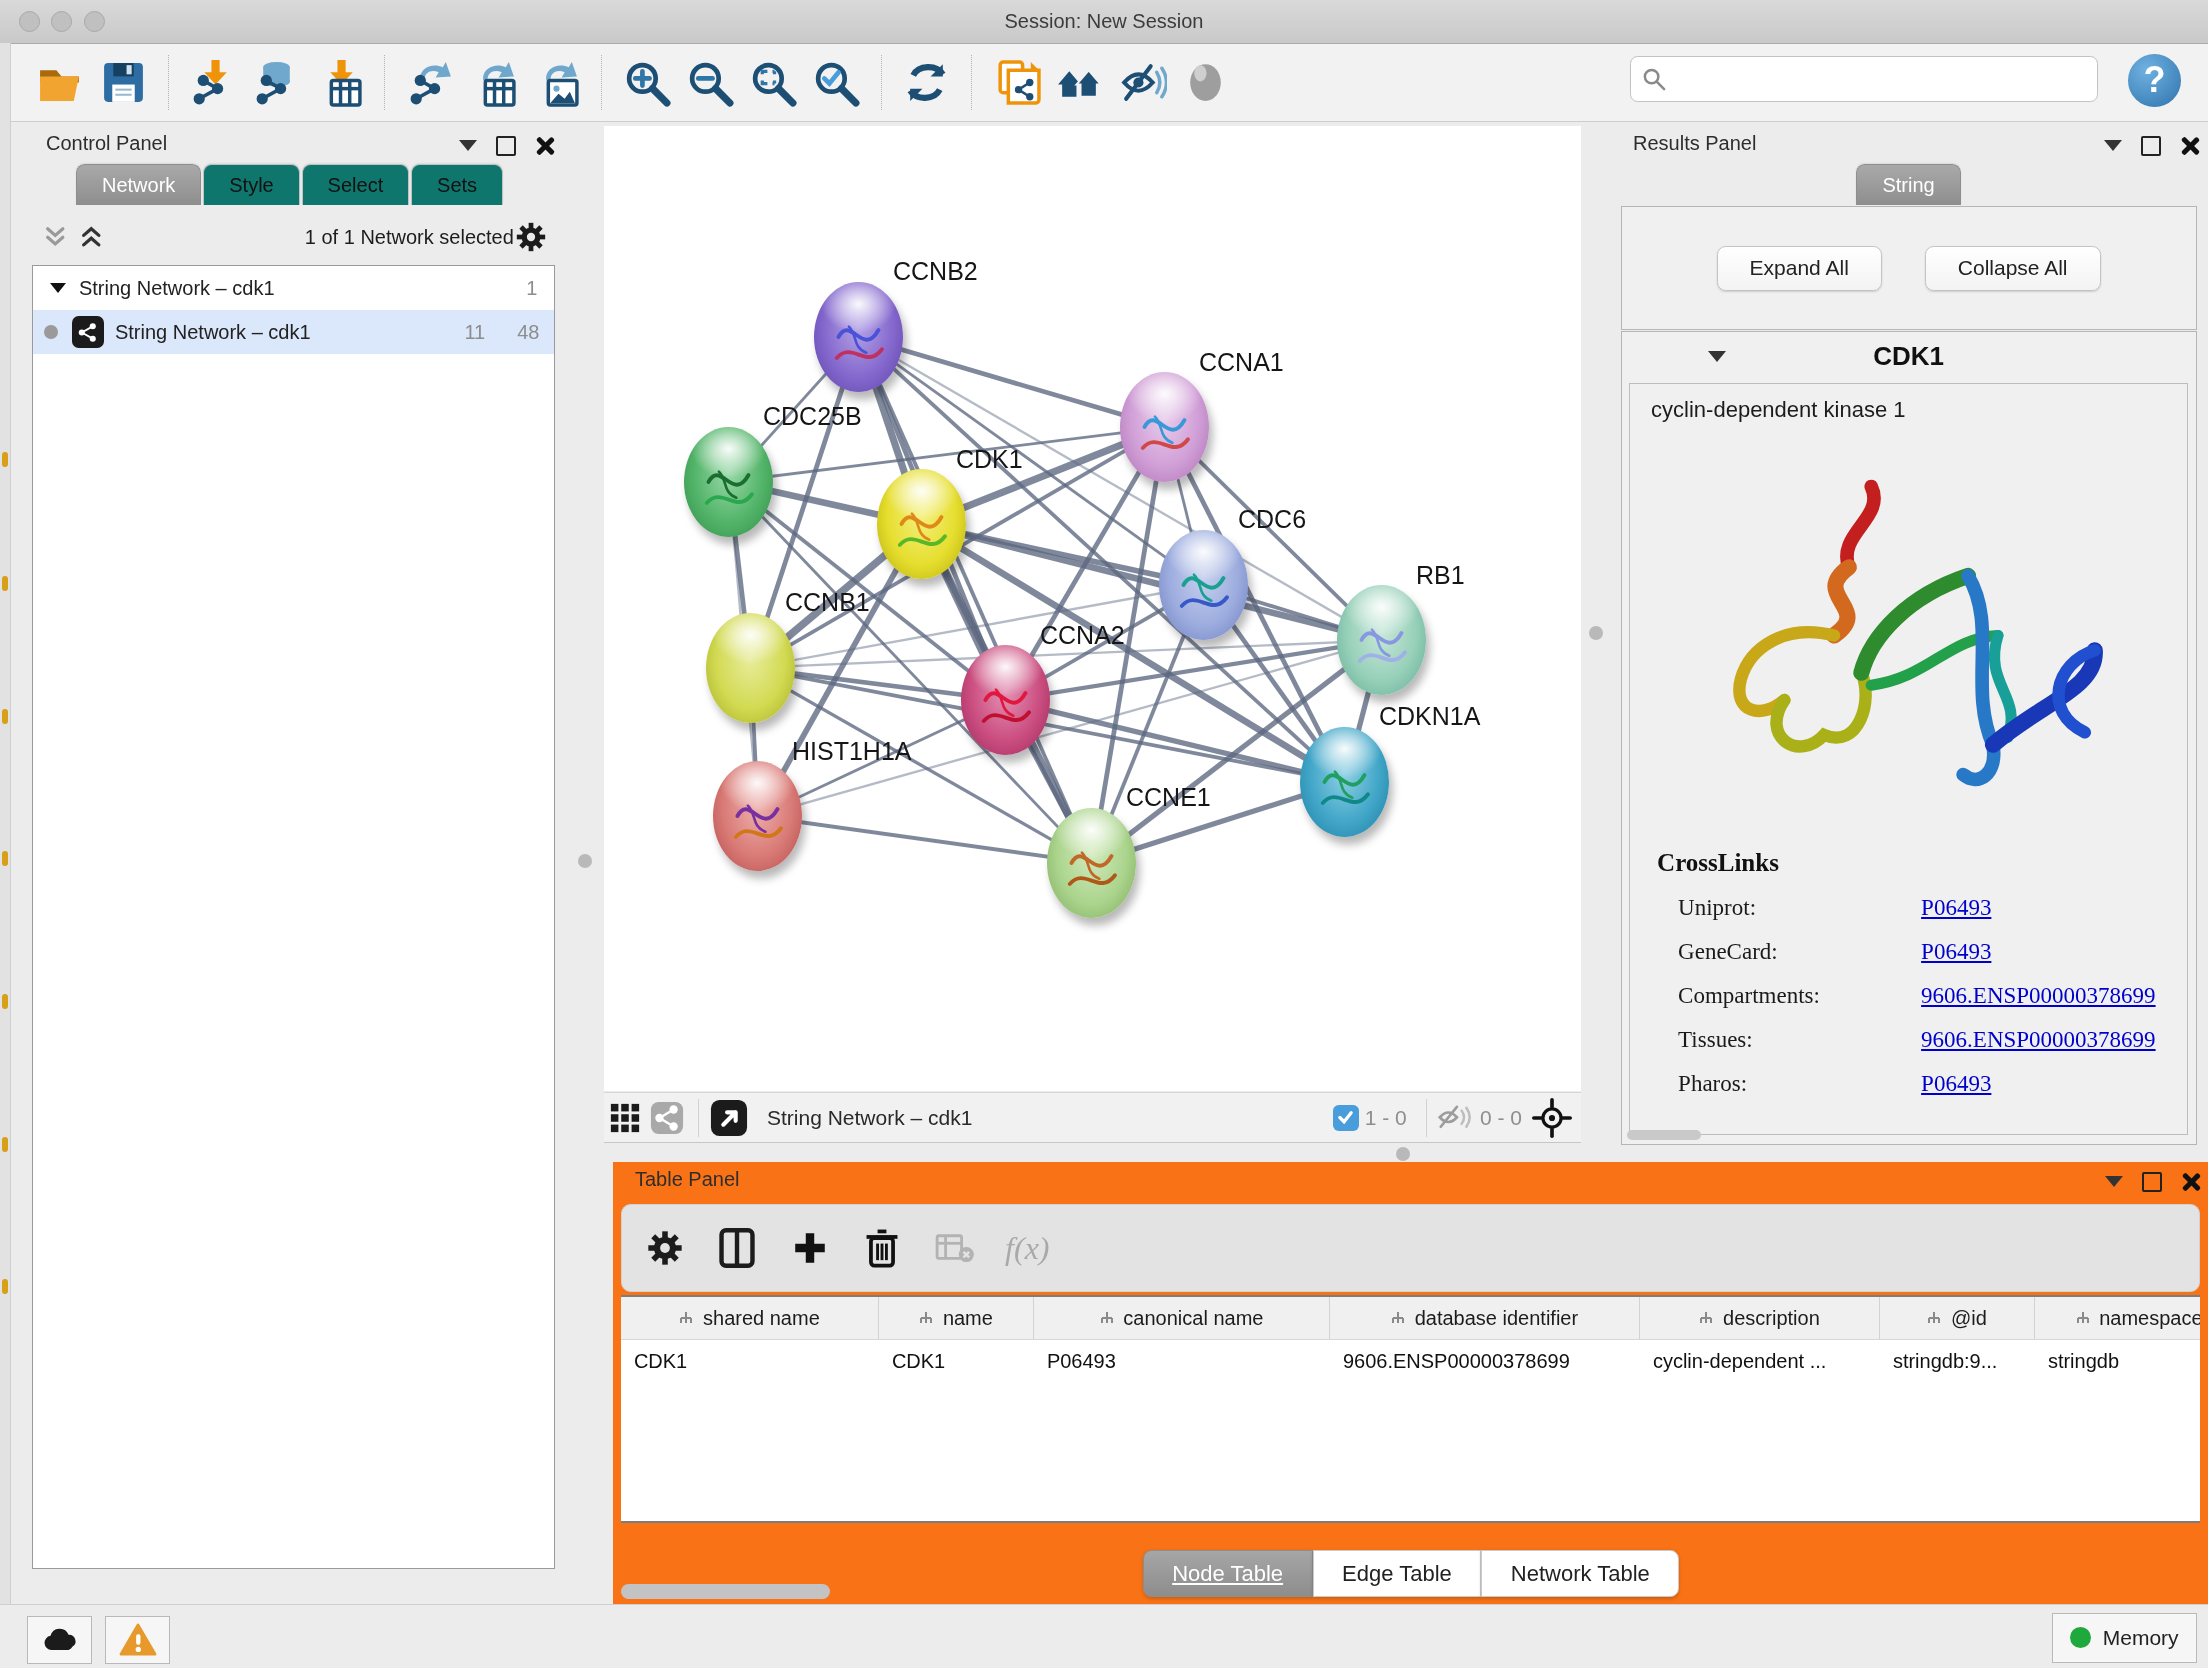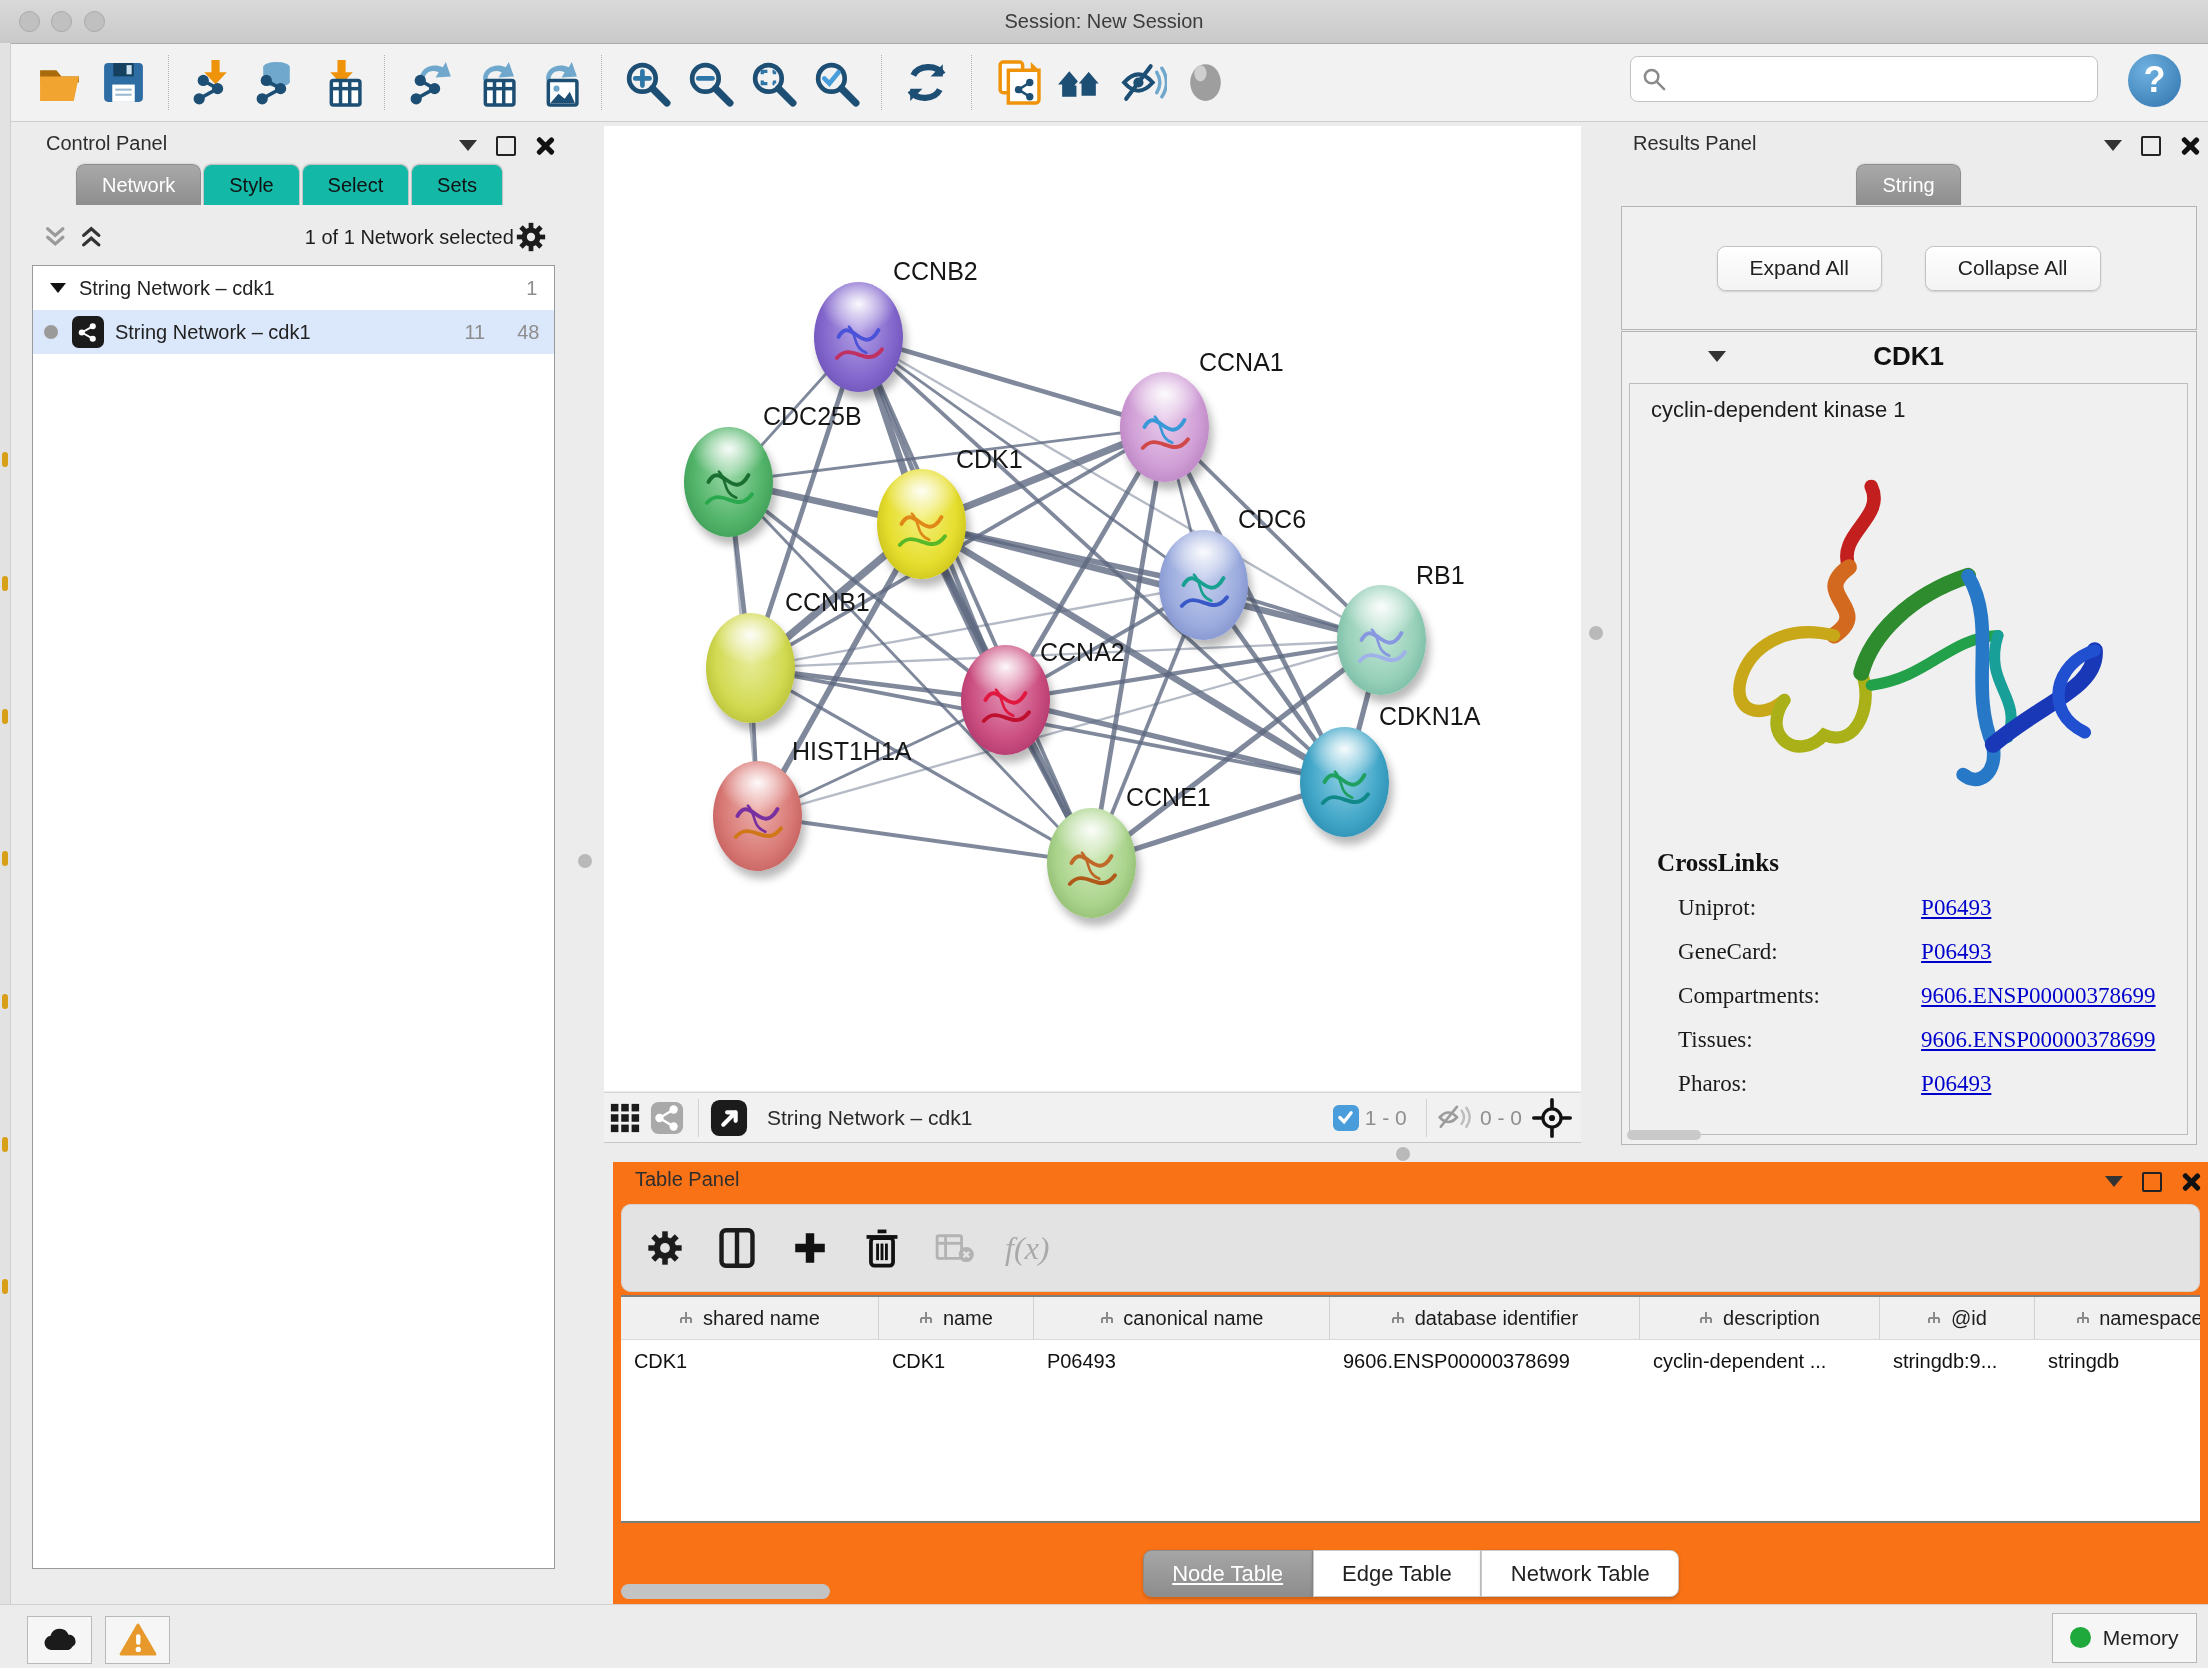--- a/index.html
+++ b/index.html
@@ -30,21 +30,21 @@
   .panel-head{position:absolute;left:22px;top:5.7px;font-size:20px;color:#2d2d2d;}
   .head-icons{position:absolute;right:9.5px;top:9.5px;display:flex;gap:19px;align-items:center;}
   .tri-down{width:0;height:0;border-left:9.5px solid transparent;border-right:9.5px solid transparent;
     border-top:11.4px solid #333;cursor:pointer;}
   .float-sq{width:16px;height:16px;border:2.9px solid #222;border-radius:1.9px;cursor:pointer;}
   .close-x{width:19px;height:19px;cursor:pointer;position:relative;}
   .close-x:before,.close-x:after{content:"";position:absolute;left:8.6px;top:-1px;width:4.8px;height:22px;
     background:#111;border-radius:1.9px;}
   .close-x:before{transform:rotate(45deg);} .close-x:after{transform:rotate(-45deg);}
   .tabbar{display:flex;align-items:flex-end;}
-  .tab{height:40px;line-height:40px;padding:0 25px;background:#14b8a6;border:1px solid #c2c2c2;
+  .tab{height:40px;line-height:40px;padding:0 25px;background:#0f766e;border:1px solid #c2c2c2;
     border-bottom:none;border-radius:8.6px 8.6px 0 0;font-size:20px;color:#111;margin-right:1.9px;cursor:pointer;
     box-shadow:0 -1px 1.9px rgba(0,0,0,.08);}
   .tab.sel{background:linear-gradient(#a9a9a9,#8e8e8e);color:#fff;border-color:#8e8e8e;}
   
   .control-panel{position:absolute;left:24px;top:126px;width:539px;height:1447px;background:#ececec;}
   .cp-tabs{position:absolute;left:52px;top:38px;}
   .cp-sub{position:absolute;left:9.5px;right:9.5px;top:89px;height:44px;display:flex;align-items:center;}
   .cp-sub .status{flex:1;text-align:right;font-size:20px;color:#1d1d1d;}
   .chev{width:28.5px;height:28.5px;margin-left:7.6px;cursor:pointer;}
   .gearbtn{width:34px;height:34px;margin-right:5.7px;cursor:pointer;}
@@ -508,21 +508,21 @@
       <div class="node-label" style="left: 181px; top: 462px;">CCNB1</div>
       <div class="node" style="left: 357px; top: 519px; background: radial-gradient(60% 38% at 50% 20%, rgba(255, 255, 255, 0.95), rgba(255, 255, 255, 0) 70%), radial-gradient(at 50% 42%, rgb(227, 146, 180) 0%, rgb(203, 78, 128) 55%, rgb(153, 36, 90) 100%);">
         <svg viewBox="0 0 70 80">
         <g fill="none" stroke-linecap="round">
           <path d="M12 32 C26 6 40 56 58 24" stroke="#e01840" stroke-width="4.4"></path>
           <path d="M10 56 C28 36 44 70 62 46" stroke="#c01030" stroke-width="4.4"></path>
           <path d="M24 20 C34 30 28 44 44 50" stroke="#e01840" stroke-width="3"></path>
         </g>
         </svg>
       </div>
-      <div class="node-label" style="left: 436px; top: 512px;">CCNA2</div>
+      <div class="node-label" style="left: 436px; top: 495px;">CCNA2</div>
       <div class="node" style="left: 696px; top: 601px; background: radial-gradient(60% 38% at 50% 20%, rgba(255, 255, 255, 0.95), rgba(255, 255, 255, 0) 70%), radial-gradient(at 50% 42%, rgb(143, 208, 228) 0%, rgb(65, 166, 200) 55%, rgb(28, 123, 160) 100%);">
         <svg viewBox="0 0 70 80">
         <g fill="none" stroke-linecap="round">
           <path d="M12 32 C26 6 40 56 58 24" stroke="#20a060" stroke-width="4.4"></path>
           <path d="M10 56 C28 36 44 70 62 46" stroke="#108888" stroke-width="4.4"></path>
           <path d="M24 20 C34 30 28 44 44 50" stroke="#20a060" stroke-width="3"></path>
         </g>
         </svg>
       </div>
       <div class="node-label" style="left: 775px; top: 576px;">CDKN1A</div>

